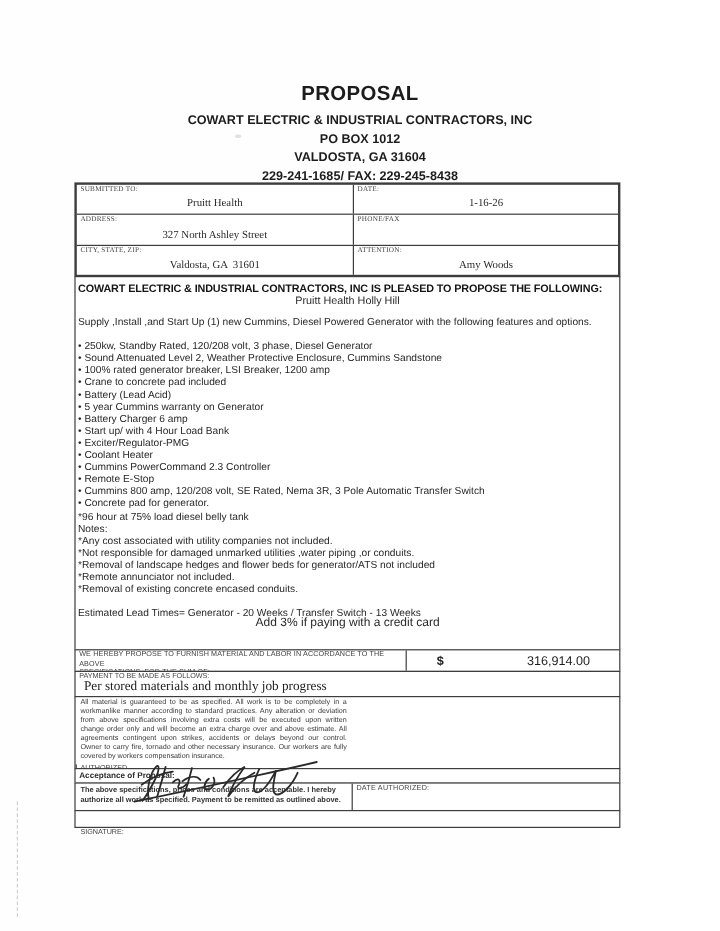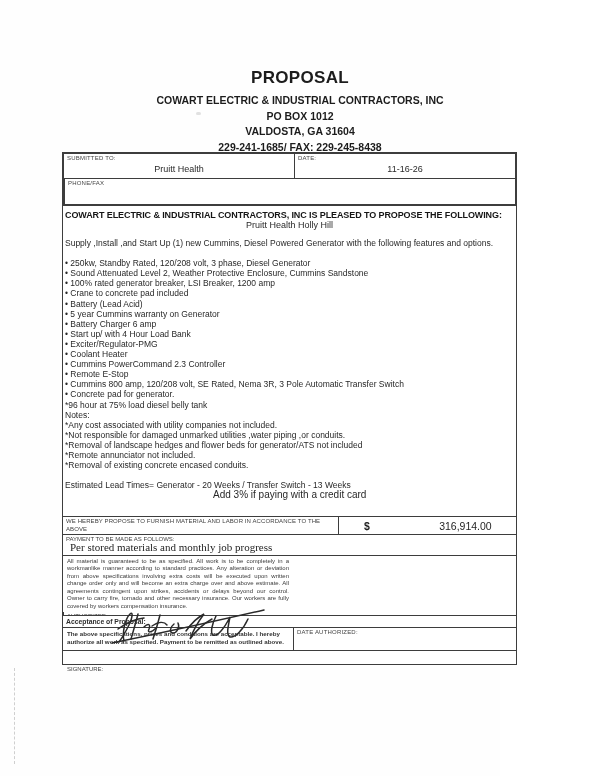--- a/index.html
+++ b/index.html
@@ -16,21 +16,21 @@
   .doc-sub{font-size:10.5px;font-weight:700;line-height:15.5px;}
 
   
   .form{position:absolute;left:62px;top:152px;width:455px;}
   .row{position:relative;box-sizing:border-box;border:1px solid #3d3d3d;margin-top:-1px;background:#fff;}
   .row.first{margin-top:0;}
   .flabel{position:absolute;top:1px;left:3px;font-size:6px;color:#444;letter-spacing:.2px;white-space:pre;}
   .fvalue{position:absolute;bottom:4px;left:0;width:100%;text-align:center;font-size:9px;color:#2a2a2a;white-space:pre-wrap;}
 
   
-  .info-table{border-width:2px;}
+  .info-table{border-width:2px;font-family:Liberation Serif, serif;}
   .info-row{display:flex;border-top:1px solid #3d3d3d;}
   .info-row.r1{border-top:none;}
   .info-cell-l{width:230px;position:relative;box-sizing:border-box;}
   .info-cell-r{flex:1;position:relative;box-sizing:border-box;border-left:1px solid #3d3d3d;}
   .h25{height:24px;} .h26{height:25px;}
 
   
   .main-box{height:312px;border-width:1.5px;padding:3px 2px 0 2px;}
   .headline{font-size:9px;font-weight:700;color:#151515;letter-spacing:-.1px;white-space:nowrap;padding-top:1px;}
   .project{font-size:9px;text-align:center;margin-bottom:8px;color:#2a2a2a;}
@@ -92,27 +92,41 @@
   <div class="form">
 
     <div class="row first info-table">
       <div class="info-row r1 h25">
         <div class="info-cell-l">
           <span class="flabel">SUBMITTED TO:</span>
           <span class="fvalue">Pruitt Health</span>
         </div>
         <div class="info-cell-r">
           <span class="flabel">DATE:</span>
-          <span class="fvalue">11-16-26</span>
+          <span class="fvalue">1-16-26</span>
         </div>
       </div>
       <div class="info-row h26">
+        <div class="info-cell-l">
+          <span class="flabel">ADDRESS:</span>
+          <span class="fvalue">327 North Ashley Street</span>
+        </div>
         <div class="info-cell-r">
           <span class="flabel">PHONE/FAX</span>
           <span class="fvalue"></span>
+        </div>
+      </div>
+      <div class="info-row h25">
+        <div class="info-cell-l">
+          <span class="flabel">CITY, STATE, ZIP:</span>
+          <span class="fvalue">Valdosta, GA  31601</span>
+        </div>
+        <div class="info-cell-r">
+          <span class="flabel">ATTENTION:</span>
+          <span class="fvalue">Amy Woods</span>
         </div>
       </div>
     </div>
 
     <div class="row main-box">
       <div class="headline">COWART ELECTRIC &amp; INDUSTRIAL CONTRACTORS, INC IS PLEASED TO PROPOSE THE FOLLOWING:</div>
       <div class="project">Pruitt Health Holly Hill</div>
       <div class="body-lines"><div class="body-line">Supply ,Install ,and Start Up (1) new Cummins, Diesel Powered Generator with the following features and options.</div><div class="body-line">&nbsp;</div><div class="body-line">• 250kw, Standby Rated, 120/208 volt, 3 phase, Diesel Generator</div><div class="body-line">• Sound Attenuated Level 2, Weather Protective Enclosure, Cummins Sandstone</div><div class="body-line">• 100% rated generator breaker, LSI Breaker, 1200 amp</div><div class="body-line">• Crane to concrete pad included</div><div class="body-line">• Battery (Lead Acid)</div><div class="body-line">• 5 year Cummins warranty on Generator</div><div class="body-line">• Battery Charger 6 amp</div><div class="body-line">• Start up/ with 4 Hour Load Bank</div><div class="body-line">• Exciter/Regulator-PMG</div><div class="body-line">• Coolant Heater</div><div class="body-line">• Cummins PowerCommand 2.3 Controller</div><div class="body-line">• Remote E-Stop</div><div class="body-line">• Cummins 800 amp, 120/208 volt, SE Rated, Nema 3R, 3 Pole Automatic Transfer Switch</div><div class="body-line">• Concrete pad for generator.</div><div class="body-line">*96 hour at 75% load diesel belly tank</div><div class="body-line">Notes:</div><div class="body-line">*Any cost associated with utility companies not included.</div><div class="body-line">*Not responsible for damaged unmarked utilities ,water piping ,or conduits.</div><div class="body-line">*Removal of landscape hedges and flower beds for generator/ATS not included</div><div class="body-line">*Remote annunciator not included.</div><div class="body-line">*Removal of existing concrete encased conduits.</div><div class="body-line">&nbsp;</div><div class="body-line">Estimated Lead Times= Generator - 20 Weeks / Transfer Switch - 13 Weeks</div></div>
       <div class="credit-line">Add 3% if paying with a credit card</div>
     </div>

